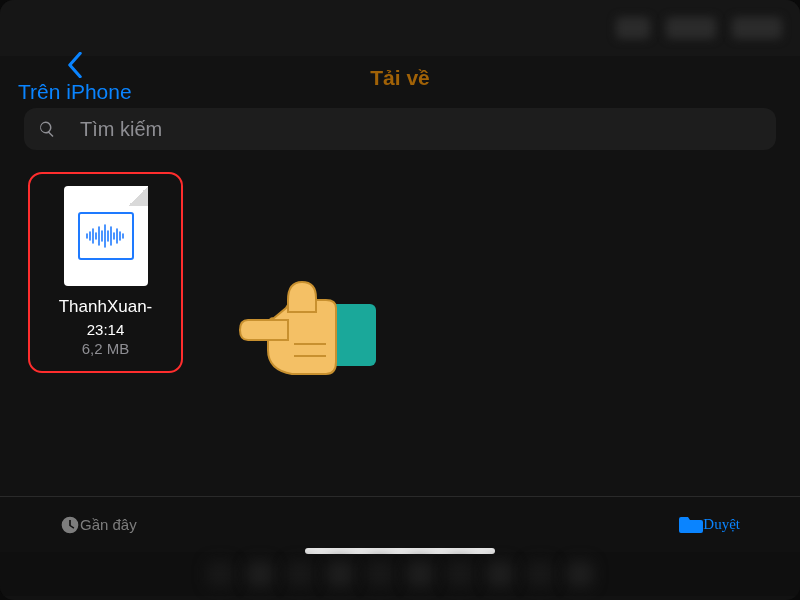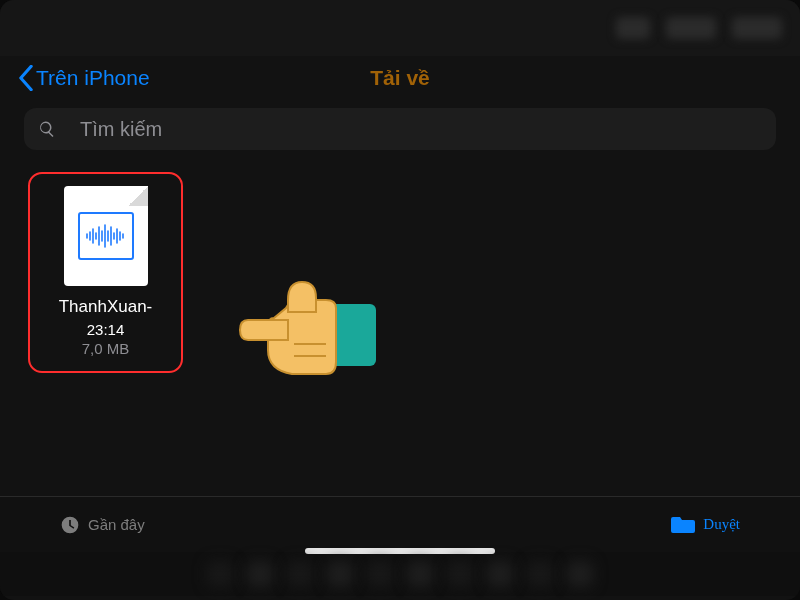--- a/index.html
+++ b/index.html
@@ -3,39 +3,39 @@
 <meta charset="utf-8">
 <style>
   * { box-sizing: border-box; margin: 0; padding: 0; }
   html, body { width: 800px; height: 600px; overflow: hidden; background: #0a0a0a; font-family: -apple-system, "Helvetica Neue", Arial, sans-serif; }
   .screen { width: 800px; height: 600px; background: #121212; position: relative; border-radius: 14px; overflow: hidden; }
   .status-bar { height: 56px; background: #161616; display: flex; align-items: center; padding: 0 18px; }
   .status-blur { display: flex; gap: 16px; margin-left: auto; }
   .status-pill { width: 50px; height: 22px; border-radius: 5px; background: #2b2b2b; filter: blur(4px); }
   .status-pill.sm { width: 34px; }
   .nav-row { height: 44px; display: flex; align-items: center; position: relative; padding: 0 18px; }
-  .back-btn { display: flex; align-items: center; gap: 2px; color: #0a84ff; font-size: 21px; cursor: pointer; }
+  .back-btn { display: flex; align-items: center; gap: 2px; color: #0a84ff; font-size: 21px; cursor: pointer; flex-direction: column; }
   .back-btn svg { width: 16px; height: 26px; }
   .page-title { position: absolute; left: 50%; transform: translateX(-50%); color: #a16207; font-size: 21px; font-weight: 600; }
   .search-wrap { padding: 8px 24px 6px 24px; }
   .search-field { background: #1d1d1d; border-radius: 12px; height: 42px; display: flex; align-items: center; padding: 0 14px; gap: 24px; }
   .search-field svg { width: 18px; height: 18px; fill: #8e8e93; }
   .search-placeholder { color: #8e8e93; font-size: 20px; }
   .content { position: relative; padding: 16px 28px; height: 340px; }
   .file-item { width: 155px; text-align: center; padding: 12px 8px 14px 8px; border: 2px solid #ff2d2d; border-radius: 14px; cursor: pointer; }
   .file-thumb { width: 84px; height: 100px; background: #ffffff; border-radius: 4px; margin: 0 auto 10px auto; position: relative; }
   .file-thumb::before { content: ""; position: absolute; top: 0; right: 0; width: 20px; height: 20px; background: linear-gradient(135deg, #fff 0 50%, #d9d9d9 50% 100%); }
   .file-thumb .audio-box { position: absolute; left: 14px; top: 26px; width: 56px; height: 48px; border: 2px solid #1e7aff; border-radius: 3px; display: flex; align-items: center; justify-content: center; }
   .audio-box svg { width: 44px; height: 30px; }
   .file-name { color: #fff; font-size: 17px; line-height: 1.25; }
   .file-time { color: #ffffff; font-size: 15px; margin-top: 4px; }
   .file-size { color: #8e8e93; font-size: 15px; margin-top: 2px; }
   .pointer-hand { position: absolute; left: 230px; top: 90px; }
   .tab-bar { height: 56px; background: #111111; display: flex; align-items: center; justify-content: space-around; padding: 0 60px; position: relative; border-top: 1px solid #2a2a2a; }
-  .tab { display: flex; align-items: center; gap: 8px; font-size: 15px; }
+  .tab { display: flex; align-items: center; font-size: 15px; }
   .tab.recent { color: #7d7d7d; }
   .tab.recent svg { width: 20px; height: 20px; fill: #7d7d7d; }
   .tab.browse { color: #0a84ff; margin-left: auto; font-family: Liberation Serif, serif; }
   .tab.browse svg { width: 24px; height: 20px; fill: #0a84ff; }
   .home-indicator { position: absolute; bottom: -2px; left: 50%; transform: translateX(-50%); width: 190px; height: 6px; border-radius: 3px; background: #e6e6e6; }
   .bottom-blur { height: 44px; background: #0f0f0f; display: flex; align-items: center; justify-content: center; gap: 14px; }
   .blur-dot { width: 26px; height: 26px; border-radius: 7px; background: #1e1e1e; filter: blur(7px); }
   .blur-dot.dim { background: #181818; }
 </style>
 </head>
@@ -90,21 +90,21 @@
               <line x1="36" y1="11" x2="36" y2="19"></line>
               <line x1="39" y1="13" x2="39" y2="17"></line>
             </g>
           </svg>
         </div>
       </div>
       <div class="file-name">
         <span>ThanhXuan-</span><br>
       </div>
       <div class="file-time">23:14</div>
-      <div class="file-size">7,0 MB</div>
+      <div class="file-size">6,2 MB</div>
     </div>
 
     <div class="pointer-hand">
       <svg width="150" height="150" viewBox="0 0 150 150">
 
         <rect x="96" y="58" width="50" height="62" rx="6" fill="#1aa89a"></rect>
 
         <path d="M44 72 Q38 72 38 80 L38 104 Q38 124 62 128 L96 128 Q106 128 106 116 L106 62 Q106 54 96 54 L70 54 Q60 54 56 62 Z" fill="#f4c065" stroke="#c8902f" stroke-width="2"></path>
 
         <path d="M18 74 Q10 74 10 84 Q10 94 18 94 L58 94 L58 74 Z" fill="#f4c065" stroke="#c8902f" stroke-width="2"></path>

